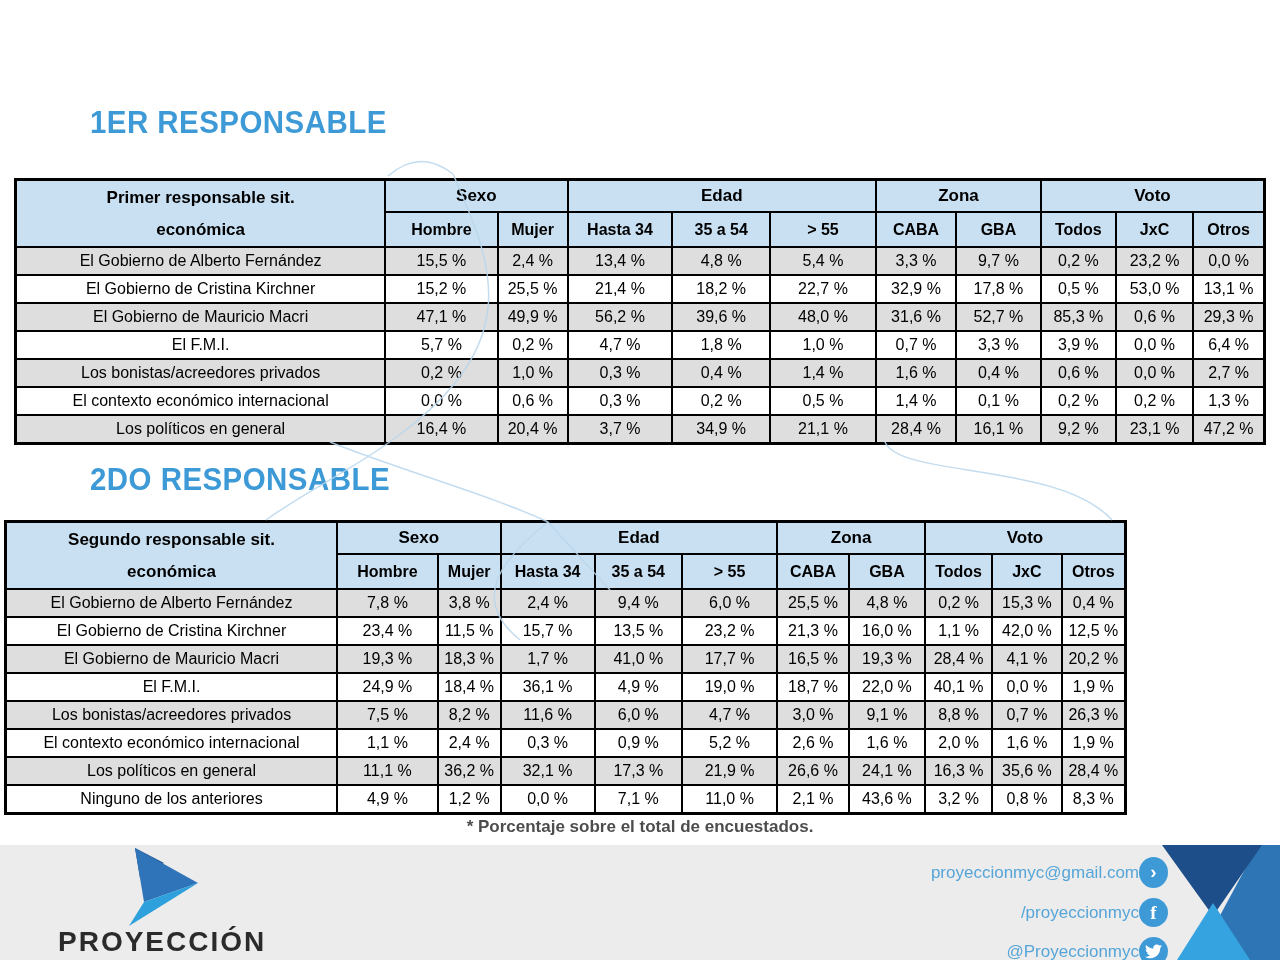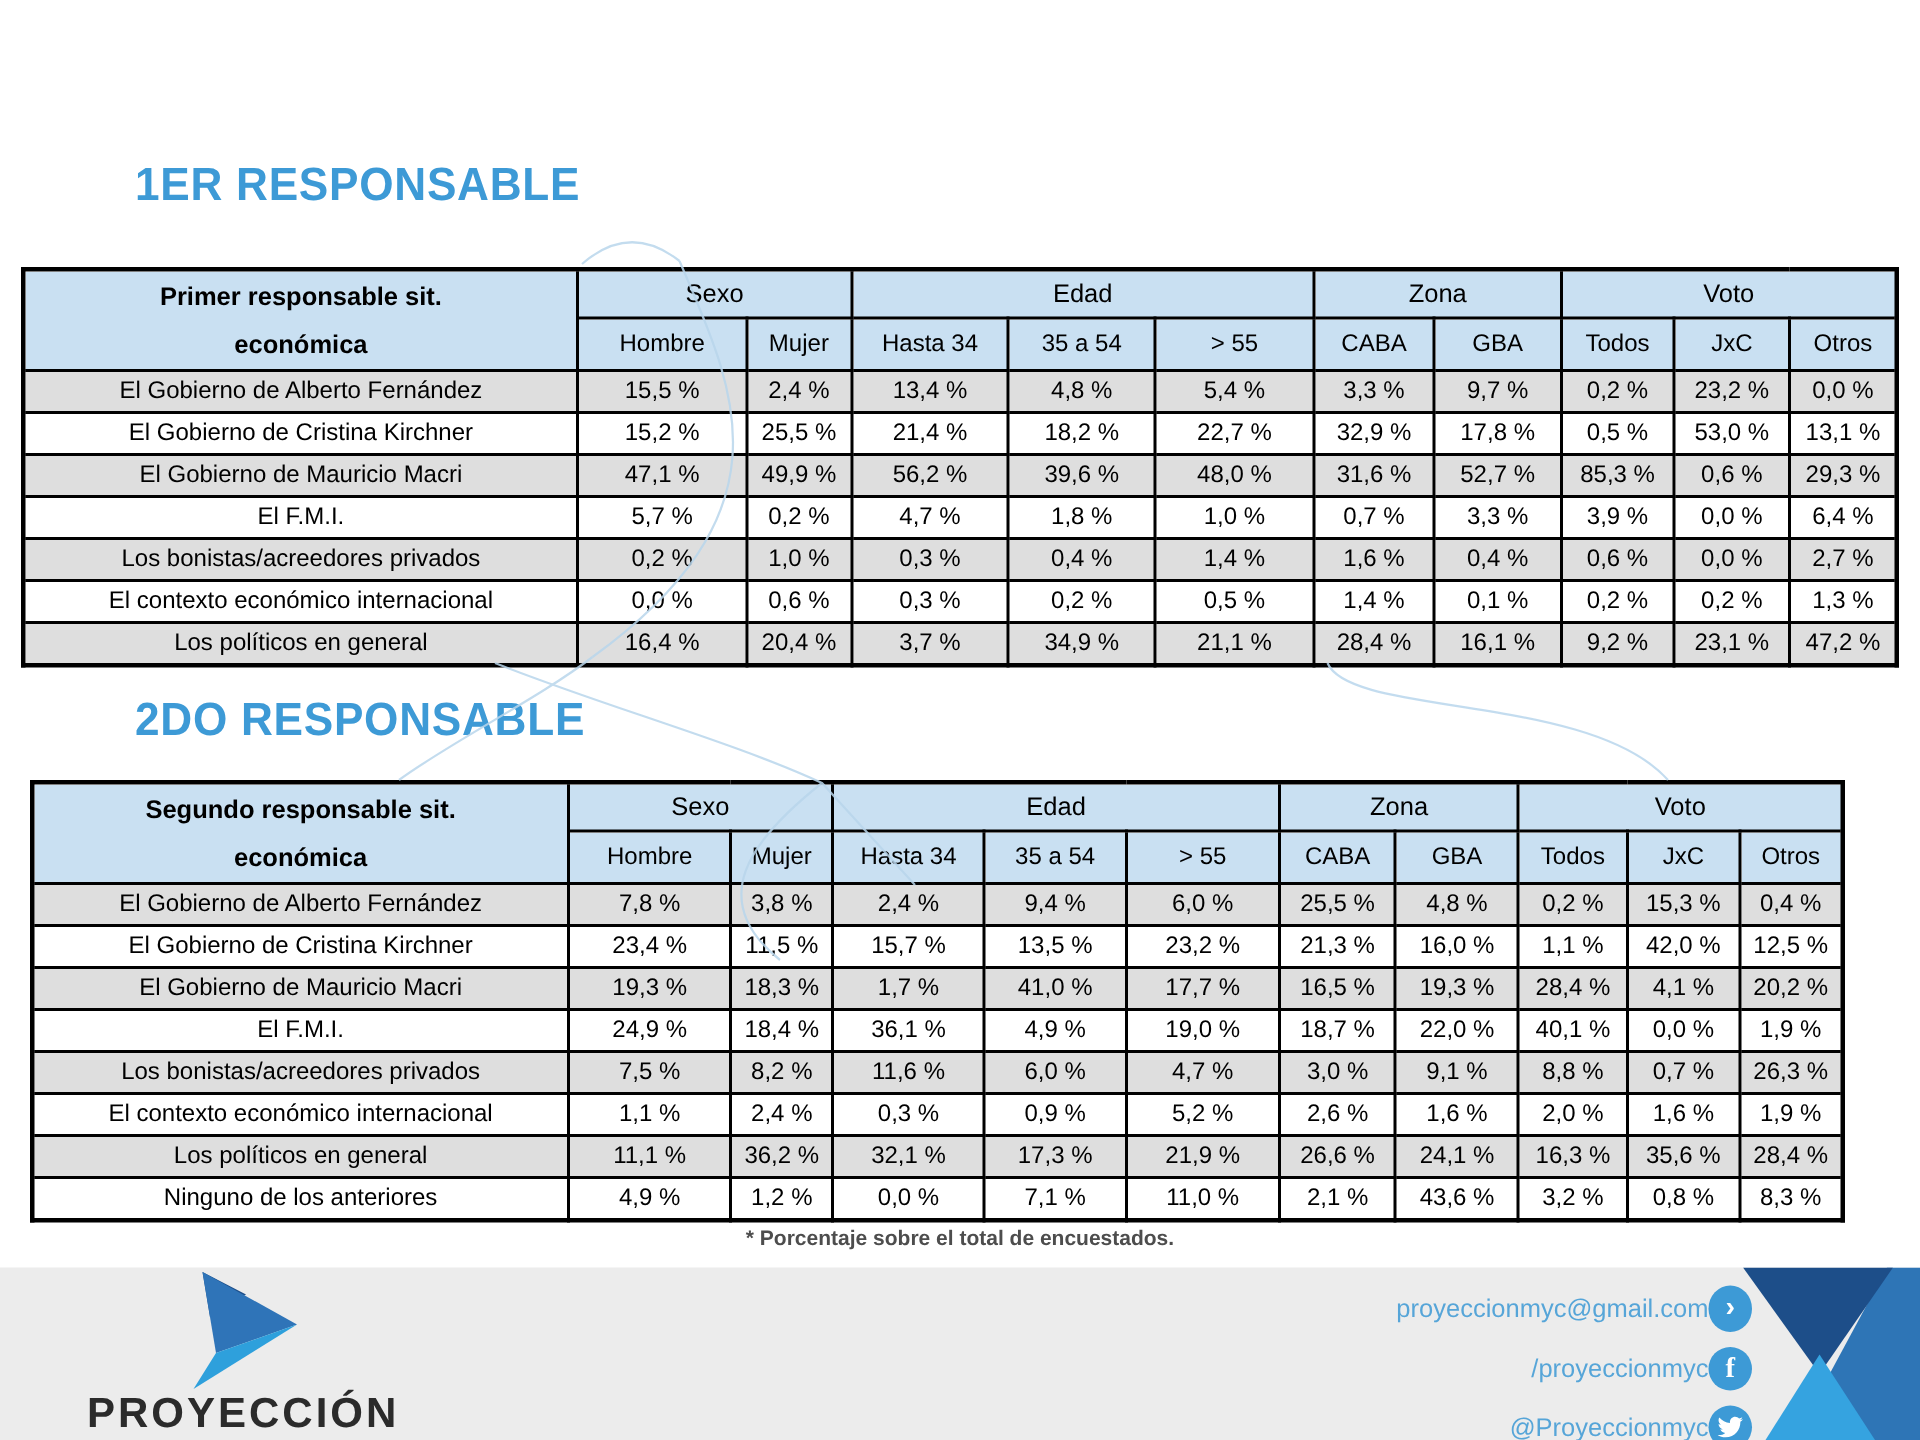--- a/index.html
+++ b/index.html
@@ -10,33 +10,33 @@
     font-size:35px;font-weight:800;color:#27599c;letter-spacing:.5px;margin:0;}
 
   .sec-heading{position:absolute;margin:0;font-size:31px;font-weight:800;color:#3d9ad6;
     letter-spacing:.5px;transform:scaleX(.95);transform-origin:left;}
   .sec-heading.first{left:90px;top:105px;}
   .sec-heading.second{left:90px;top:462px;}
 
   table.data-table{position:absolute;border-collapse:collapse;table-layout:fixed;
     background:#fff;border:3px solid #000;}
   table.t1{left:14px;top:178px;width:1252px;}
-  table.t2{left:20px;top:520px;width:1210px;padding-left:32px;}
+  table.t2{left:4px;top:520px;width:1123px;padding-left:32px;}
   .data-table th,.data-table td{border:2px solid #000;padding:0 2px;font-size:16px;color:#000;
     text-align:center;overflow:hidden;white-space:nowrap;}
-  .data-table th{background:#c9e0f2;font-weight:400;}
+  .data-table th{background:#c9e0f2;font-weight:700;}
   .data-table th.label-head{font-weight:700;font-size:17px;line-height:1.85;}
   .data-table th.group-th{height:30px;font-size:17px;}
   .data-table th.col-th{height:33px;}
   .data-table td{height:26px;}
   .data-table tr.odd td{background:#dedede;}
   .data-table tr.even td{background:#ffffff;}
 
   .footnote{position:absolute;top:817px;left:0;width:100%;text-align:center;
-    font-size:14px;font-weight:700;color:#4d4d4d;}
+    font-size:17px;font-weight:700;color:#4d4d4d;}
 
   .footer-bar{position:absolute;left:0;top:845px;width:1280px;height:115px;background:#ececec;}
   .logo{position:absolute;left:58px;top:2px;width:200px;text-align:center;}
   .logo-mark{display:block;margin:0 auto;}
   .logo-name{font-size:28px;font-weight:700;color:#2b2b2b;letter-spacing:2px;line-height:1.1;}
   .logo-sub{font-size:9px;color:#444;letter-spacing:4px;margin-top:3px;}
 
   .contacts{position:absolute;right:112px;top:12px;display:flex;flex-direction:column;gap:10px;align-items:flex-end;}
   .contact-row{display:flex;align-items:center;gap:0;cursor:pointer;}
   .contact-label{font-size:17px;color:#56a5d8;}

